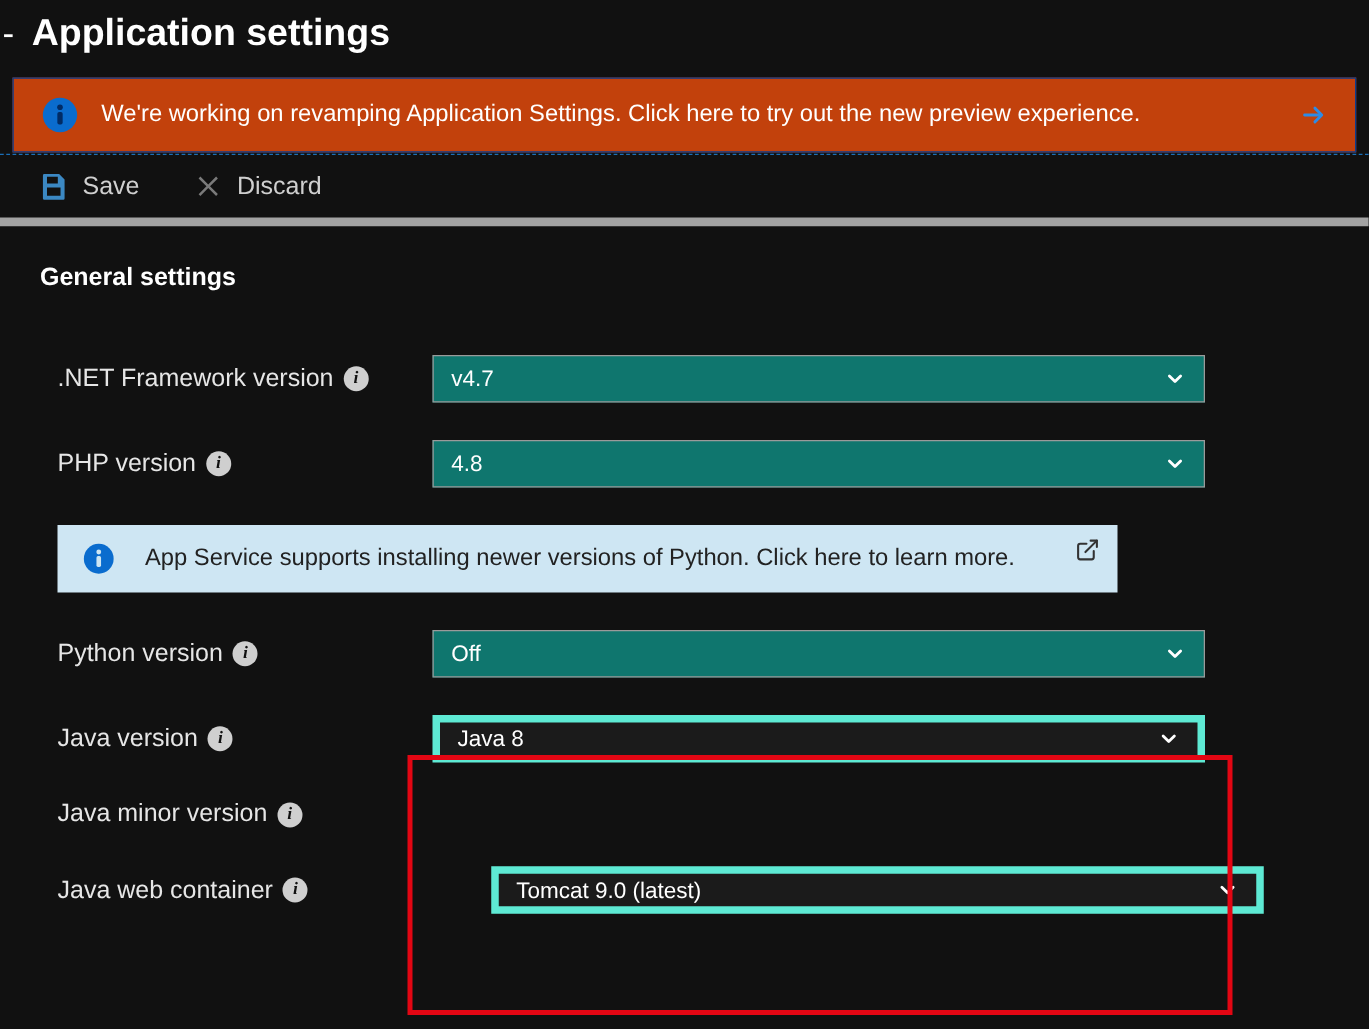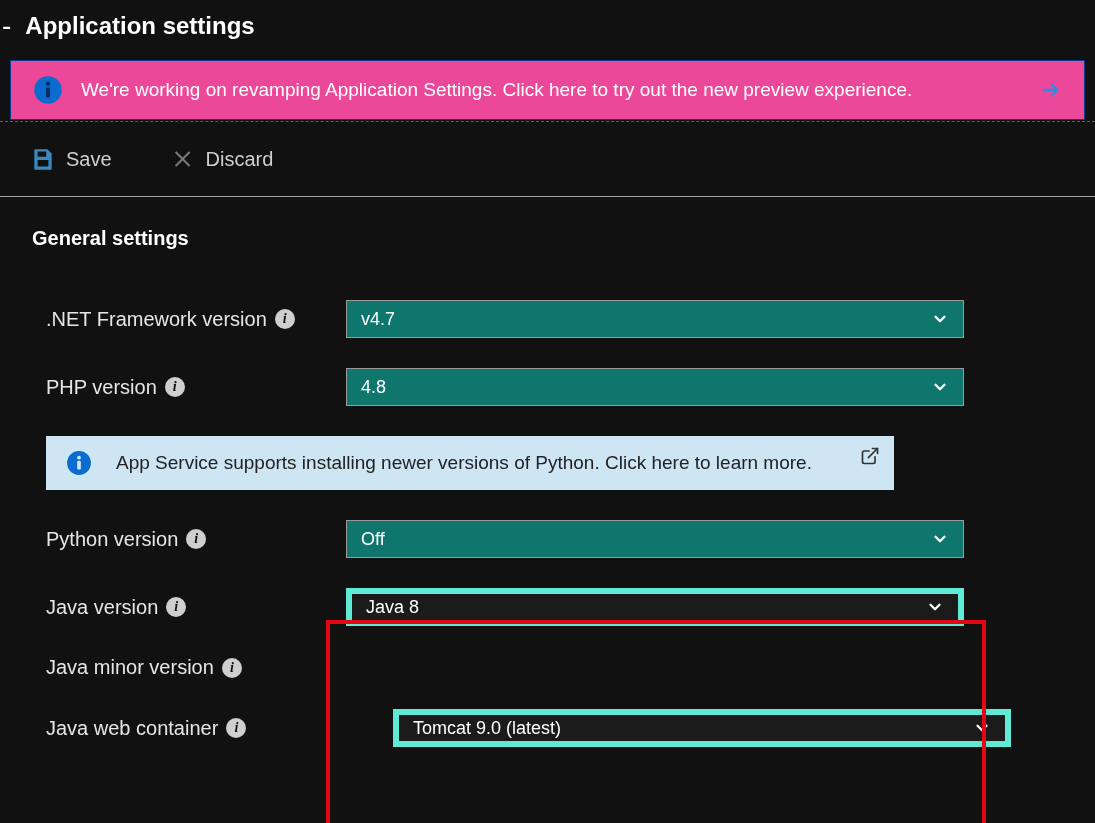--- a/index.html
+++ b/index.html
@@ -11,48 +11,48 @@
       width: 1095px;
       height: 823px;
       overflow: hidden;
     }
     .page-title-bar {
       padding: 10px 0 18px 0;
       display: flex;
       align-items: center;
     }
     .page-title {
-      font-size: 24px;
+      font-size: 30px;
       font-weight: 600;
       margin-left: 14px;
     }
     .banner {
       margin: 0 10px;
-      background: #ec4899;
+      background: #c2410c;
       border: 1px solid #0a3d8f;
       display: flex;
       align-items: center;
       padding: 14px 22px;
       gap: 18px;
       cursor: pointer;
     }
     .banner .info-icon svg { display:block; }
     .banner-text {
       color: #ffffff;
       font-size: 19px;
       flex: 1;
     }
     .banner .arrow-icon svg { display:block; }
     .toolbar {
       margin-top: 1px;
       border-top: 1px dashed #1b6fb8;
-      border-bottom: 1px solid #a3a3a3;
-      padding: 24px 30px;
-      display: flex;
-      gap: 60px;
+      border-bottom: 7px solid #a3a3a3;
+      padding: 12px 30px;
+      display: flex;
+      gap: 44px;
       color: #cfcfcf;
     }
     .toolbar-button {
       display: flex;
       align-items: center;
       gap: 10px;
       cursor: pointer;
       color: #cfcfcf;
       font-size: 20px;
     }

